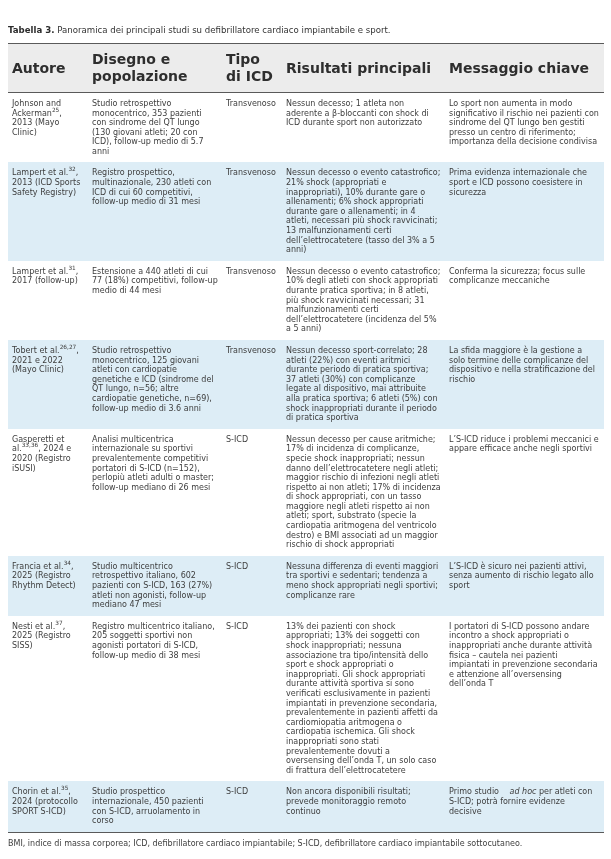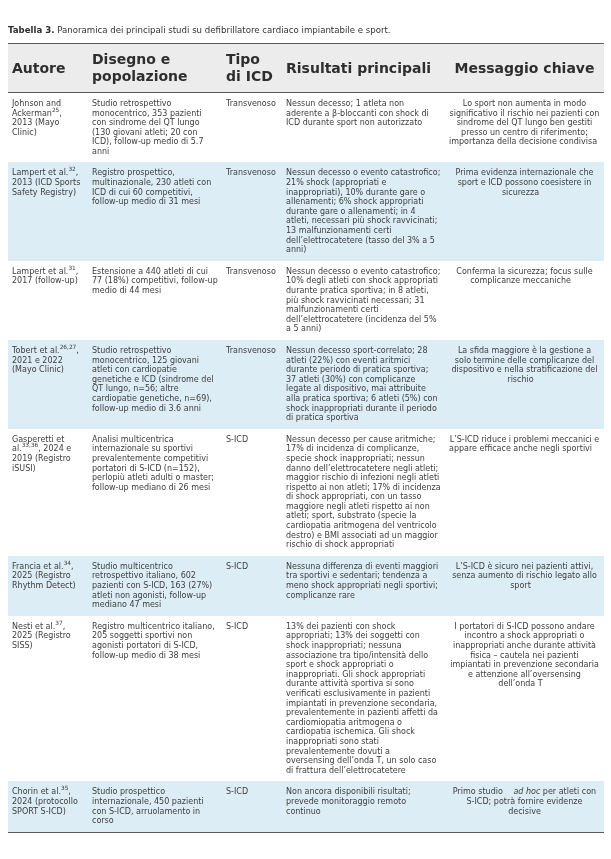--- a/index.html
+++ b/index.html
@@ -41,21 +41,21 @@
     border-top: 1px solid #5a5a5a;
     border-bottom: 1px solid #5a5a5a;
     padding: 7px 8px 7px 0;
     vertical-align: middle;
   }
   tbody td {
     vertical-align: top;
     padding: 6px 8px 6px 0;
   }
   th:first-child, td:first-child { padding-left: 4px; }
-  th:last-child,  td:last-child  { padding-right: 4px; text-align: center; }
+  th:last-child,  td:last-child  { padding-right: 4px; }
   tbody tr:nth-child(even) { background: #ddedf6; }
   tbody tr:last-child td { border-bottom: 1px solid #5a5a5a; }
 
   sup { font-size: 5.8px; line-height: 0; vertical-align: super; }
   em  { font-style: italic; padding-left: 8px; }
 
   .footnote {
     font-size: 8px;
     line-height: 1.25;
     margin-top: 6px;
@@ -114,21 +114,21 @@
 
       <tr>
         <td><span>Tobert et al.</span><sup>26,27</sup><span>, 2021 e 2022 (Mayo Clinic)</span></td>
         <td>Studio retrospettivo monocentrico, 125 giovani atleti con cardiopatie genetiche e ICD (sindrome del QT lungo, n=56; altre cardiopatie genetiche, n=69), follow-up medio di 3.6 anni</td>
         <td>Transvenoso</td>
         <td>Nessun decesso sport-correlato; 28 atleti (22%) con eventi aritmici durante periodo di pratica sportiva; 37 atleti (30%) con complicanze legate al dispositivo, mai attribuite alla pratica sportiva; 6 atleti (5%) con shock inappropriati durante il periodo di pratica sportiva</td>
         <td><span>La sfida maggiore è la gestione a solo termine delle complicanze del dispositivo e nella stratificazione del rischio</span><em></em><span></span></td>
       </tr>
 
       <tr>
-        <td><span>Gasperetti et al.</span><sup>33,36</sup><span>, 2024 e 2019 (Registro iSUSI)</span></td>
+        <td><span>Gasperetti et al.</span><sup>33,36</sup><span>, 2024 e 2020 (Registro iSUSI)</span></td>
         <td>Analisi multicentrica internazionale su sportivi prevalentemente competitivi portatori di S-ICD (n=152), perlopiù atleti adulti o master; follow-up mediano di 26 mesi</td>
         <td>S-ICD</td>
         <td>Nessun decesso per cause aritmiche; 17% di incidenza di complicanze, specie shock inappropriati; nessun danno dell’elettrocatetere negli atleti; maggior rischio di infezioni negli atleti rispetto ai non atleti; 17% di incidenza di shock appropriati, con un tasso maggiore negli atleti rispetto ai non atleti; sport, substrato (specie la cardiopatia aritmogena del ventricolo destro) e BMI associati ad un maggior rischio di shock appropriati</td>
         <td><span>L’S-ICD riduce i problemi meccanici e appare efficace anche negli sportivi</span><em></em><span></span></td>
       </tr>
 
       <tr>
         <td><span>Francia et al.</span><sup>34</sup><span>, 2025 (Registro Rhythm Detect)</span></td>
         <td>Studio multicentrico retrospettivo italiano, 602 pazienti con S-ICD, 163 (27%) atleti non agonisti, follow-up mediano 47 mesi</td>
         <td>S-ICD</td>
@@ -148,14 +148,15 @@
         <td><span>Chorin et al.</span><sup>35</sup><span>, 2024 (protocollo SPORT S-ICD)</span></td>
         <td>Studio prospettico internazionale, 450 pazienti con S-ICD, arruolamento in corso</td>
         <td>S-ICD</td>
         <td>Non ancora disponibili risultati; prevede monitoraggio remoto continuo</td>
         <td><span>Primo studio </span><em>ad hoc</em><span> per atleti con S-ICD; potrà fornire evidenze decisive</span></td>
       </tr>
 
     </tbody>
   </table>
 
+  <p class="footnote">BMI, indice di massa corporea; ICD, defibrillatore cardiaco impiantabile; S-ICD, defibrillatore cardiaco impiantabile sottocutaneo.</p>
 
 </div>
 
 </body></html>

